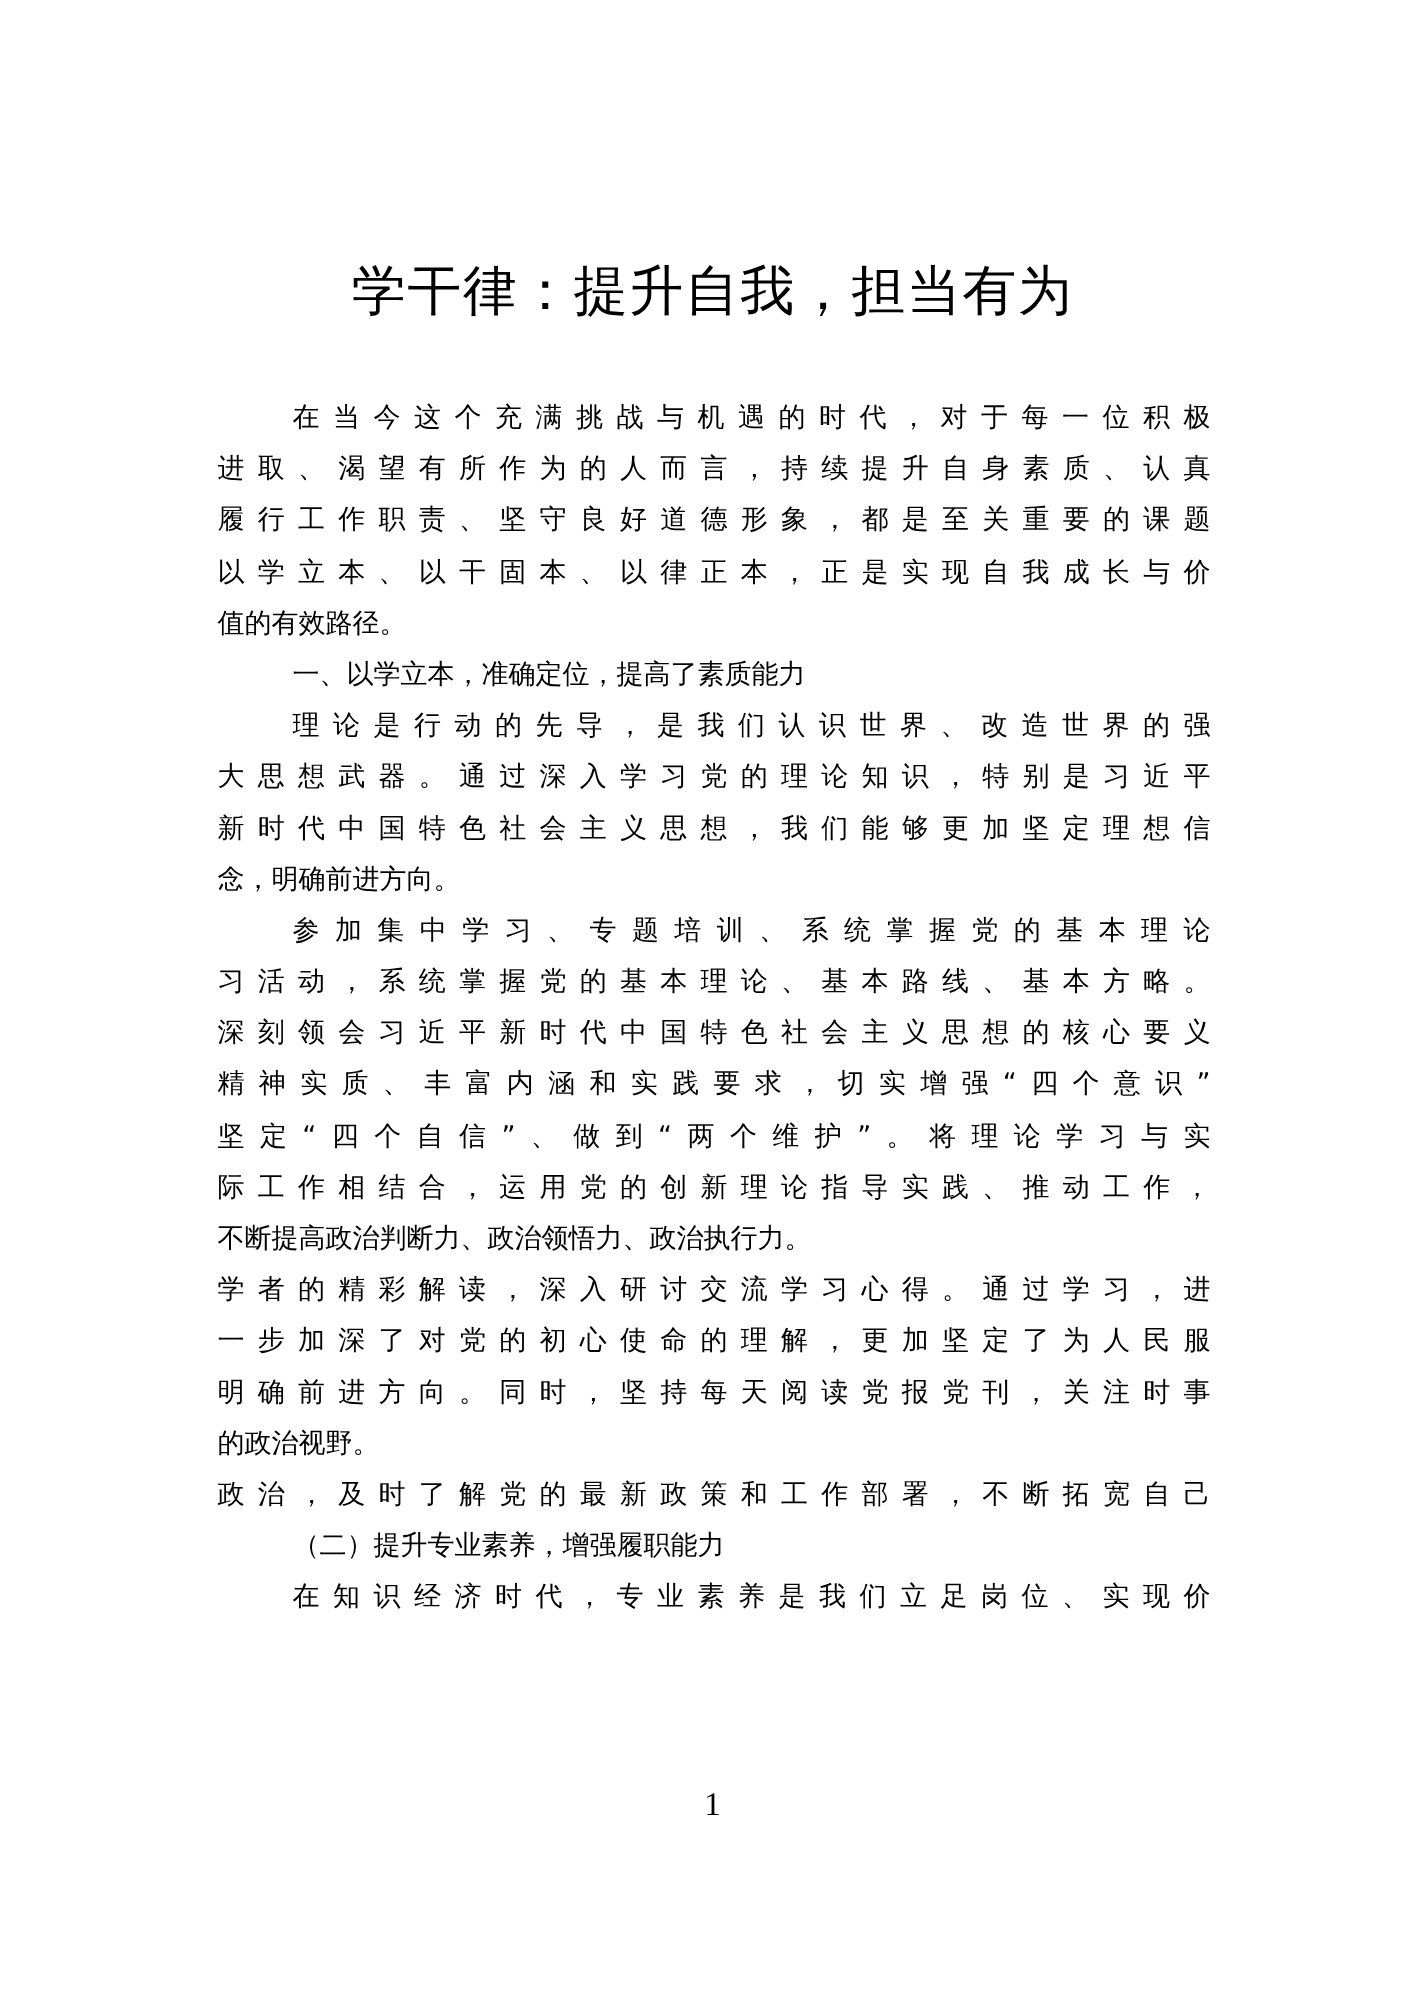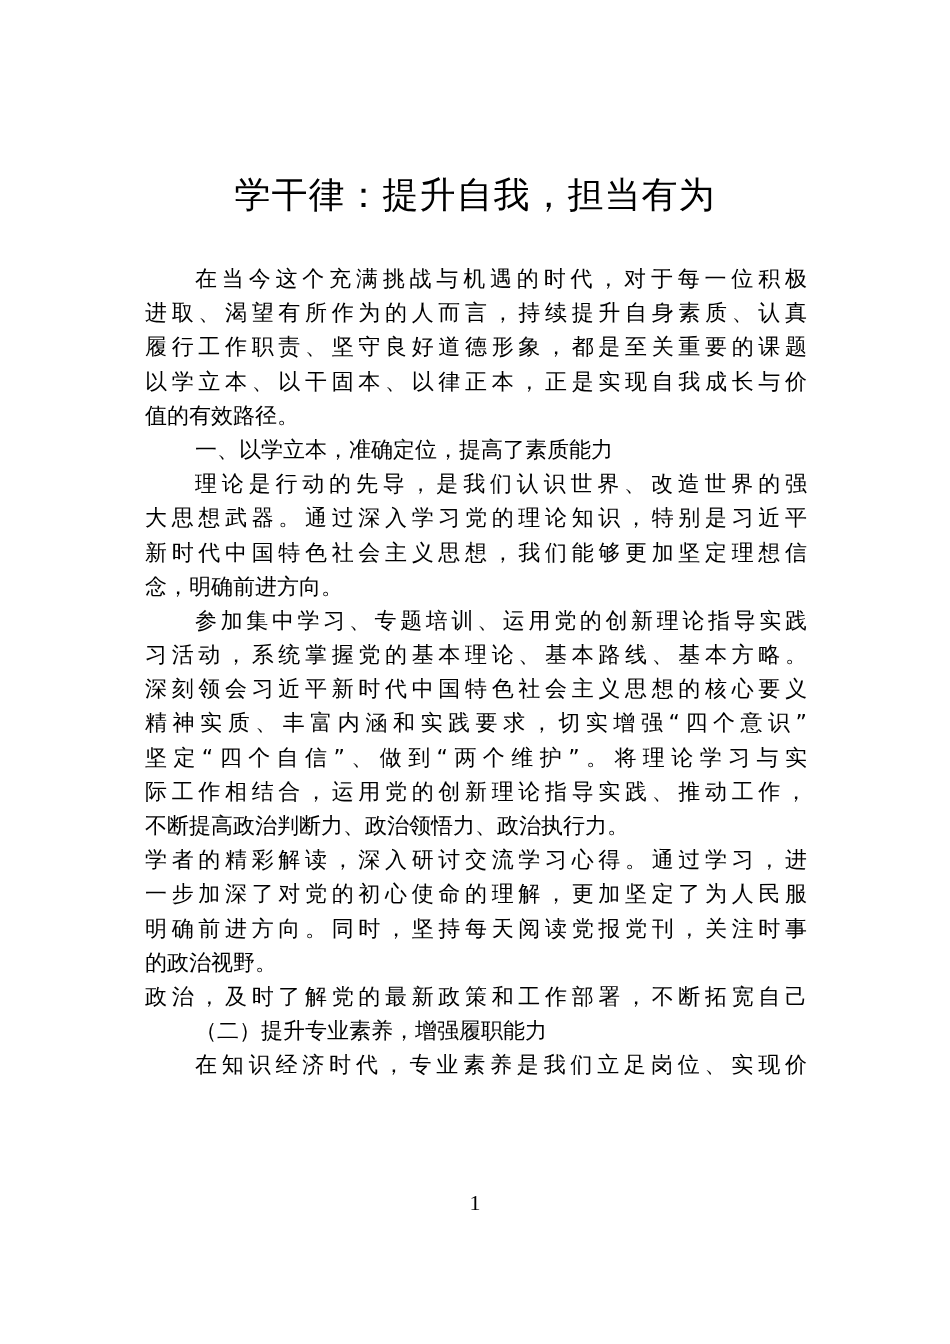--- a/index.html
+++ b/index.html
@@ -2,21 +2,21 @@
 <html><head>
 <meta charset="utf-8">
 <style>
   html, body { margin: 0; padding: 0; background: #ffffff; }
   body { width: 950px; height: 1344px; position: relative; overflow: hidden;
          font-family: "DejaVu Sans", "Liberation Sans", sans-serif; color: #000; }
   .page { position: absolute; left: 0; top: 0; width: 950px; height: 1344px; background: #fff; }
   .title { position: absolute; left: 0; width: 950px; top: 170px; text-align: center;
            font-size: 36px; line-height: 50px; letter-spacing: 1px; }
   .body { position: absolute; left: 145px; top: 262px; width: 662px; }
-  .line { height: 34.2px; line-height: 34.2px; font-size: 22px; white-space: nowrap;
+  .line { height: 34.2px; line-height: 34.2px; font-size: 18px; white-space: nowrap;
           text-align: justify; text-align-last: justify; }
   .line.last { text-align-last: left; }
   .indent { padding-left: 50px; }
   .footer { position: absolute; left: 0; width: 950px; top: 1188px; text-align: center;
             font-family: "Liberation Serif", "DejaVu Serif", serif; font-size: 22px; line-height: 30px; }
 </style>
 </head>
 <body>
 
 <div class="page">
@@ -25,21 +25,21 @@
       <div class="line indent">在当今这个充满挑战与机遇的时代，对于每一位积极</div>
       <div class="line">进取、渴望有所作为的人而言，持续提升自身素质、认真</div>
       <div class="line">履行工作职责、坚守良好道德形象，都是至关重要的课题</div>
       <div class="line">以学立本、以干固本、以律正本，正是实现自我成长与价</div>
       <div class="line last">值的有效路径。</div>
       <div class="line indent last">一、以学立本，准确定位，提高了素质能力</div>
       <div class="line indent">理论是行动的先导，是我们认识世界、改造世界的强</div>
       <div class="line">大思想武器。通过深入学习党的理论知识，特别是习近平</div>
       <div class="line">新时代中国特色社会主义思想，我们能够更加坚定理想信</div>
       <div class="line last">念，明确前进方向。</div>
-      <div class="line indent">参加集中学习、专题培训、运用党的创新理论指导实践</div>
+      <div class="line indent">参加集中学习、专题培训、系统掌握党的基本理论</div>
       <div class="line">习活动，系统掌握党的基本理论、基本路线、基本方略。</div>
       <div class="line">深刻领会习近平新时代中国特色社会主义思想的核心要义</div>
       <div class="line">精神实质、丰富内涵和实践要求，切实增强“四个意识”</div>
       <div class="line">坚定“四个自信”、做到“两个维护”。将理论学习与实</div>
       <div class="line">际工作相结合，运用党的创新理论指导实践、推动工作，</div>
       <div class="line last">不断提高政治判断力、政治领悟力、政治执行力。</div>
       <div class="line">学者的精彩解读，深入研讨交流学习心得。通过学习，进</div>
       <div class="line">一步加深了对党的初心使命的理解，更加坚定了为人民服</div>
       <div class="line">明确前进方向。同时，坚持每天阅读党报党刊，关注时事</div>
       <div class="line last">的政治视野。</div>

